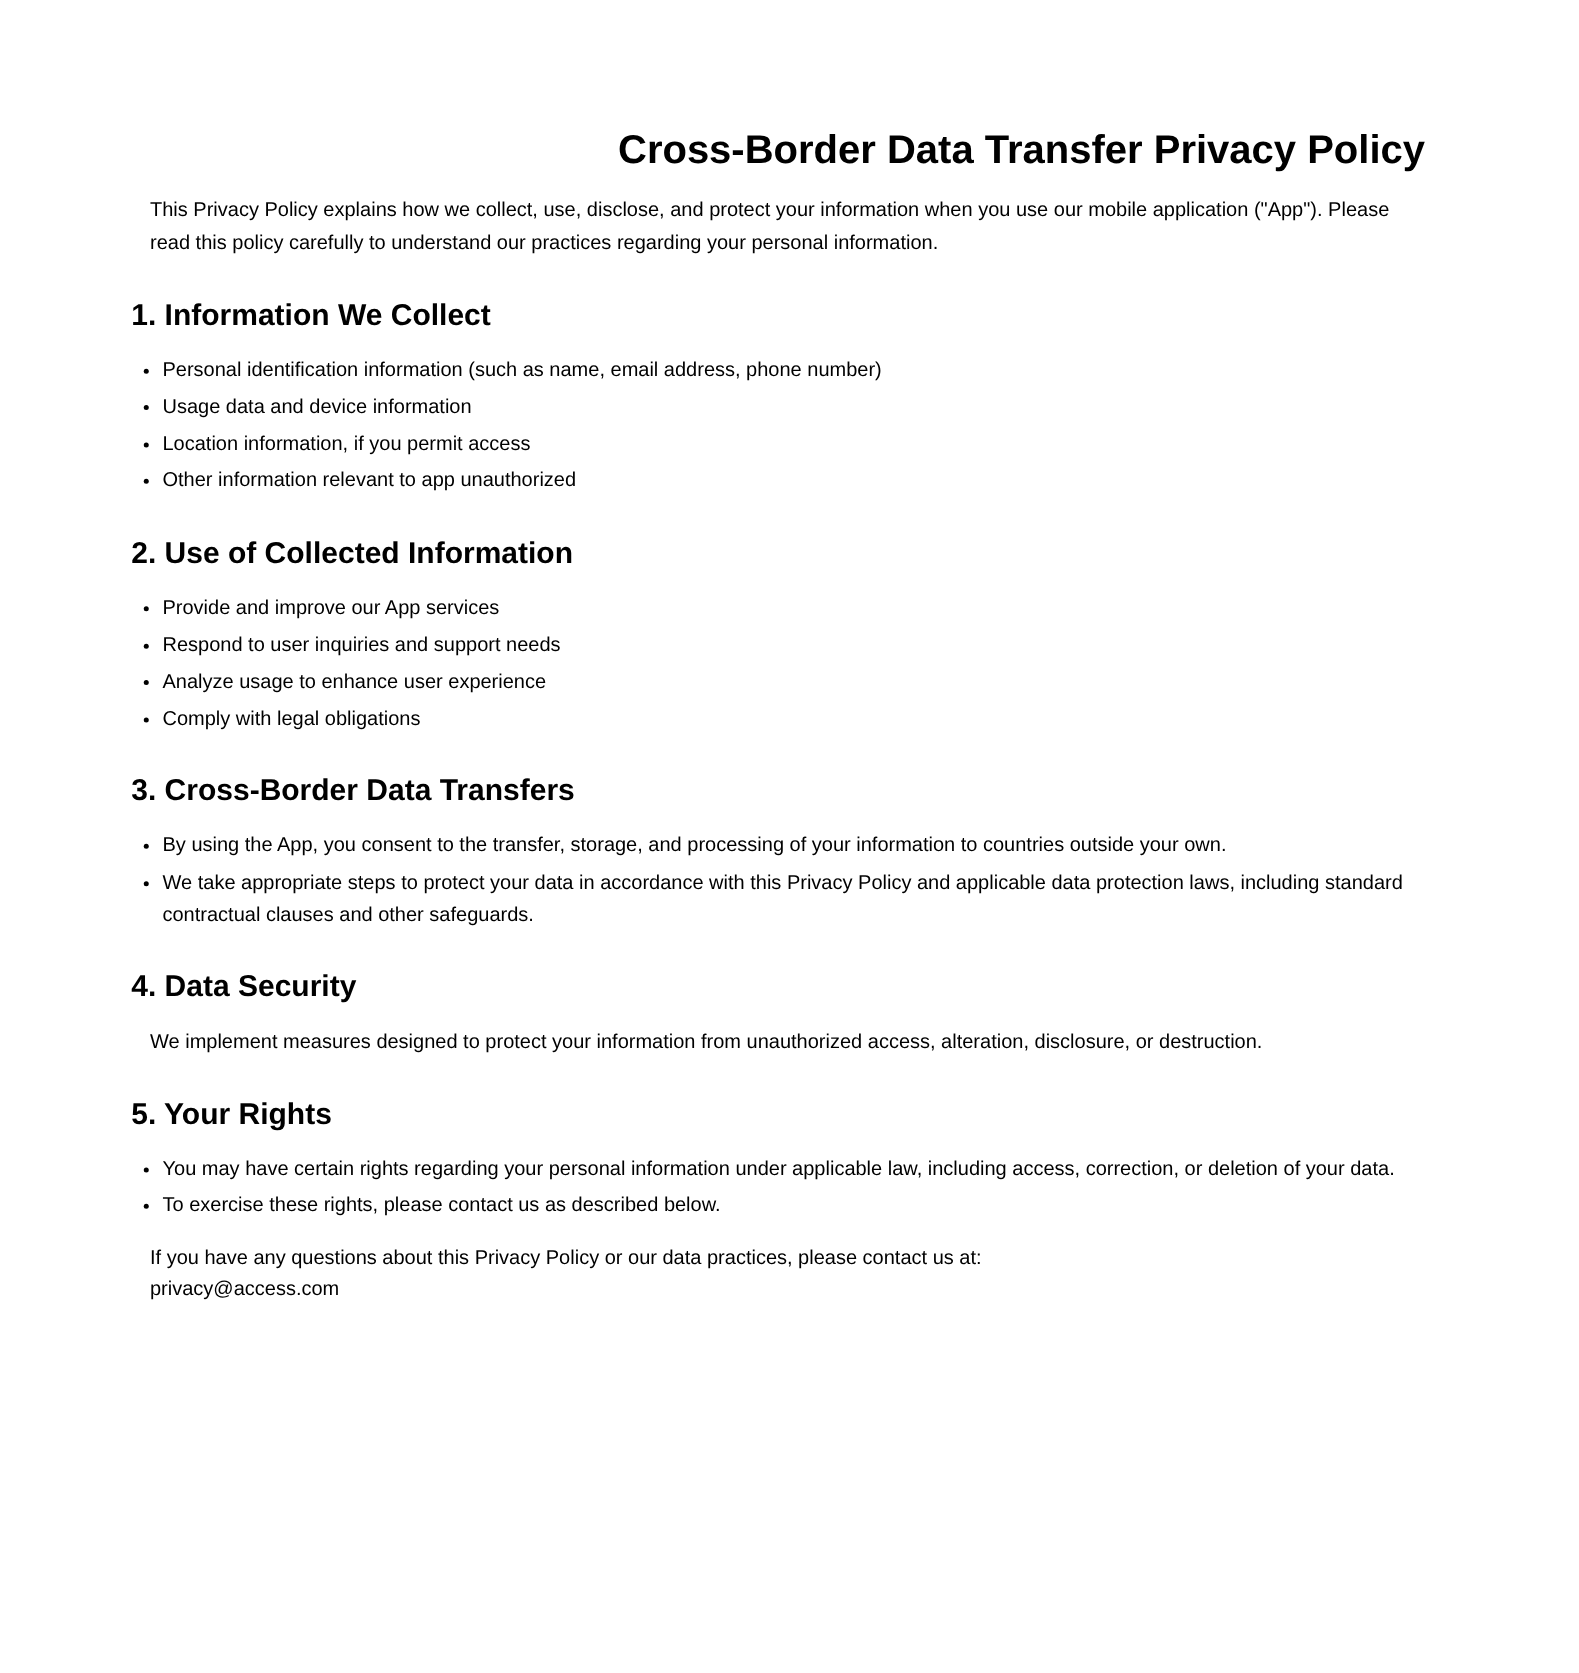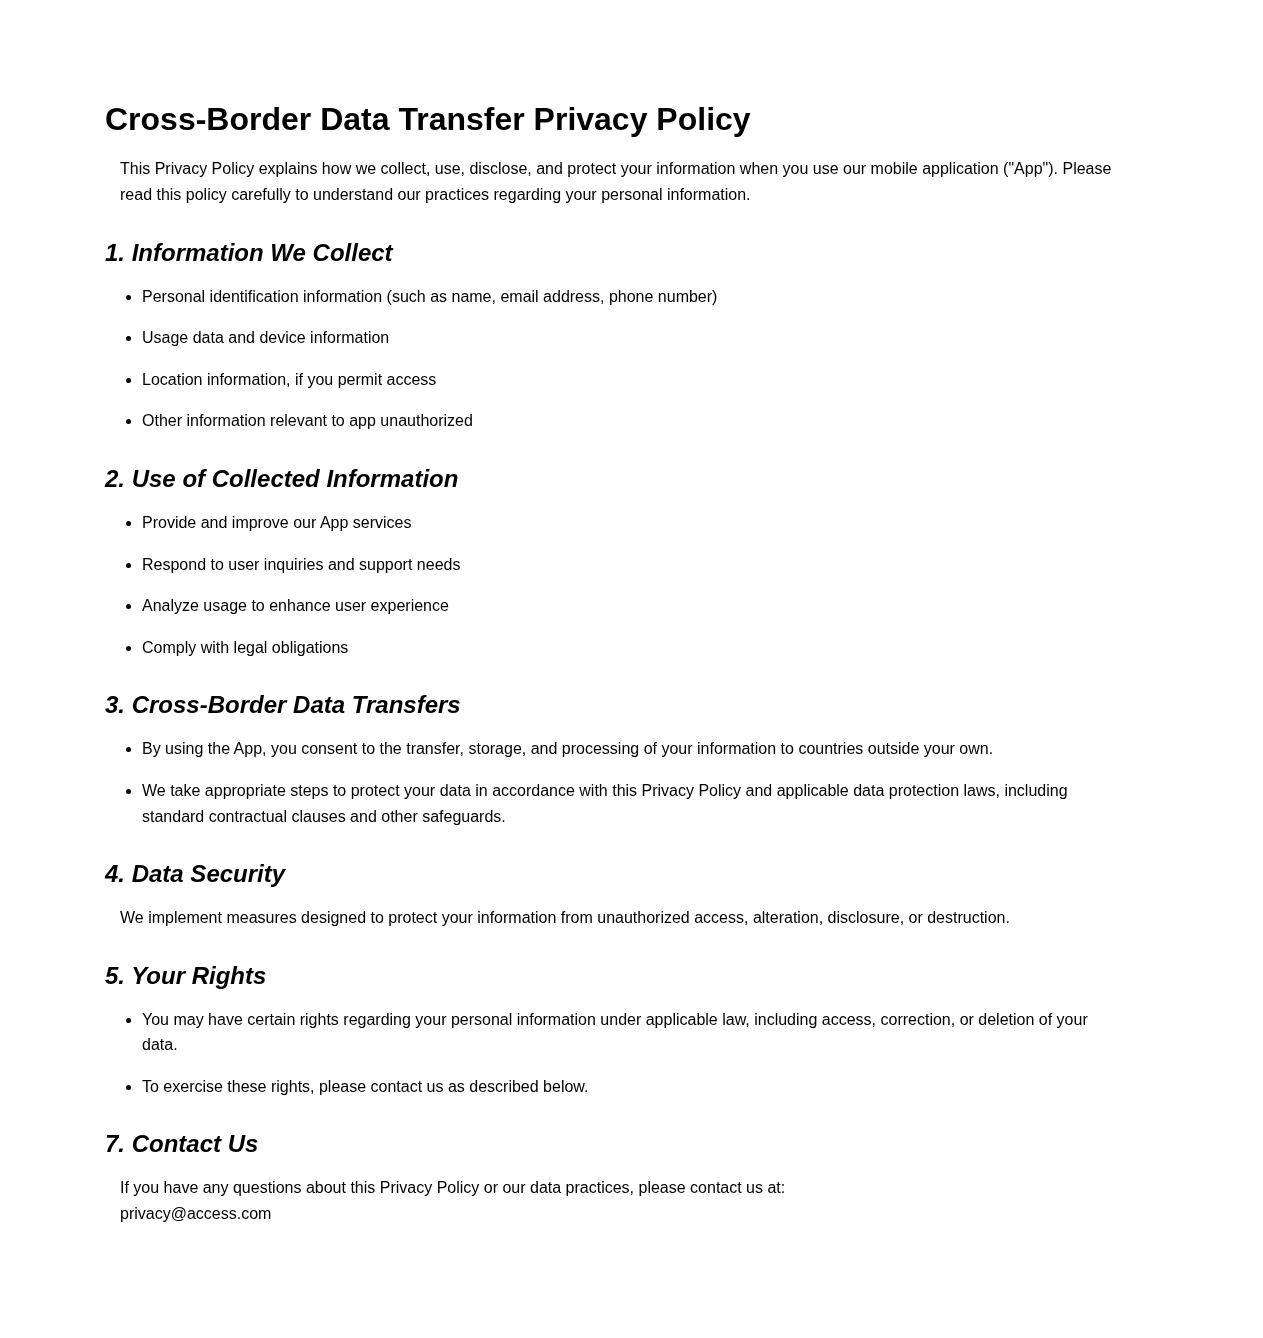--- a/index.html
+++ b/index.html
@@ -16,37 +16,37 @@
   .page {
     width: 1035px;
     padding: 100px 0 100px 105px;
     box-sizing: content-box;
   }
   h1 {
     font-size: 32px;
     line-height: 1.2;
     font-weight: bold;
     margin: 0 0 18px 0;
+    text-align: right;
   }
   h2 {
     font-size: 24px;
     line-height: 1.25;
     font-weight: bold;
     margin: 30px 0 14px 0;
-    font-style: italic;
   }
   p {
     margin: 16px 15px;
   }
   ul {
     margin: 16px 0;
     padding-left: 21px;
   }
   li {
-    margin: 16px;
+    margin: 4px;
   }
 </style>
 </head>
 <body>
 
 <div class="page">
 
   <h1>Cross-Border Data Transfer Privacy Policy</h1>
 
   <p>This Privacy Policy explains how we collect, use, disclose, and protect your information when you use our mobile application ("App"). Please read this policy carefully to understand our practices regarding your personal information.</p>
@@ -89,17 +89,16 @@
     <ul>
       <li>You may have certain rights regarding your personal information under applicable law, including access, correction, or deletion of your data.</li>
       <li>To exercise these rights, please contact us as described below.</li>
     </ul>
   </section>
 
   <section>
   </section>
 
   <section>
-    <h2>7. Contact Us</h2>
     <p><span>If you have any questions about this Privacy Policy or our data practices, please contact us at:</span><br><span>privacy@access.com</span></p>
   </section>
 
 </div>
 
 </body></html>

